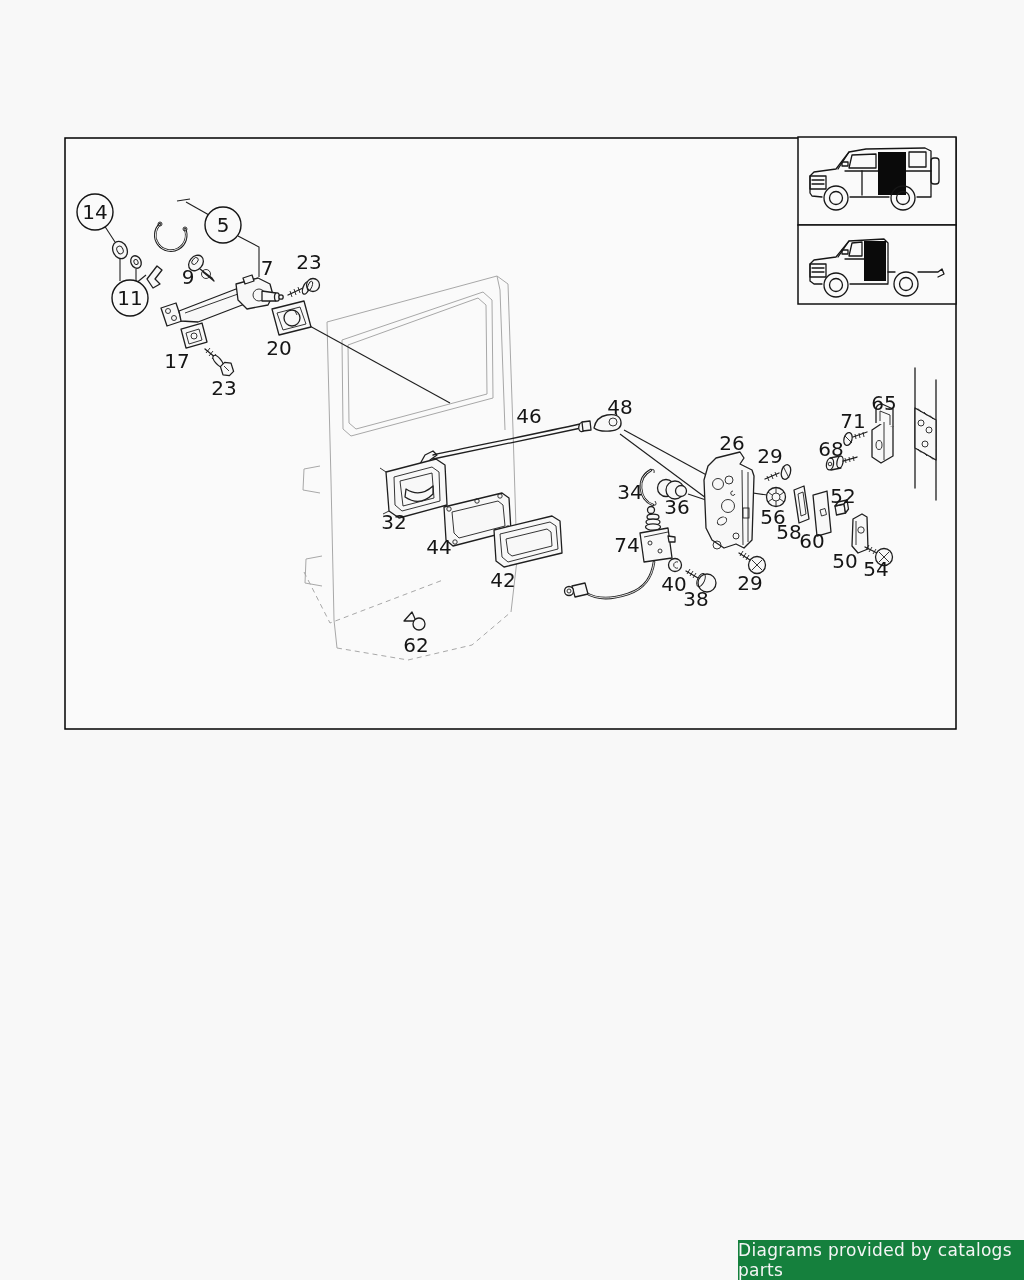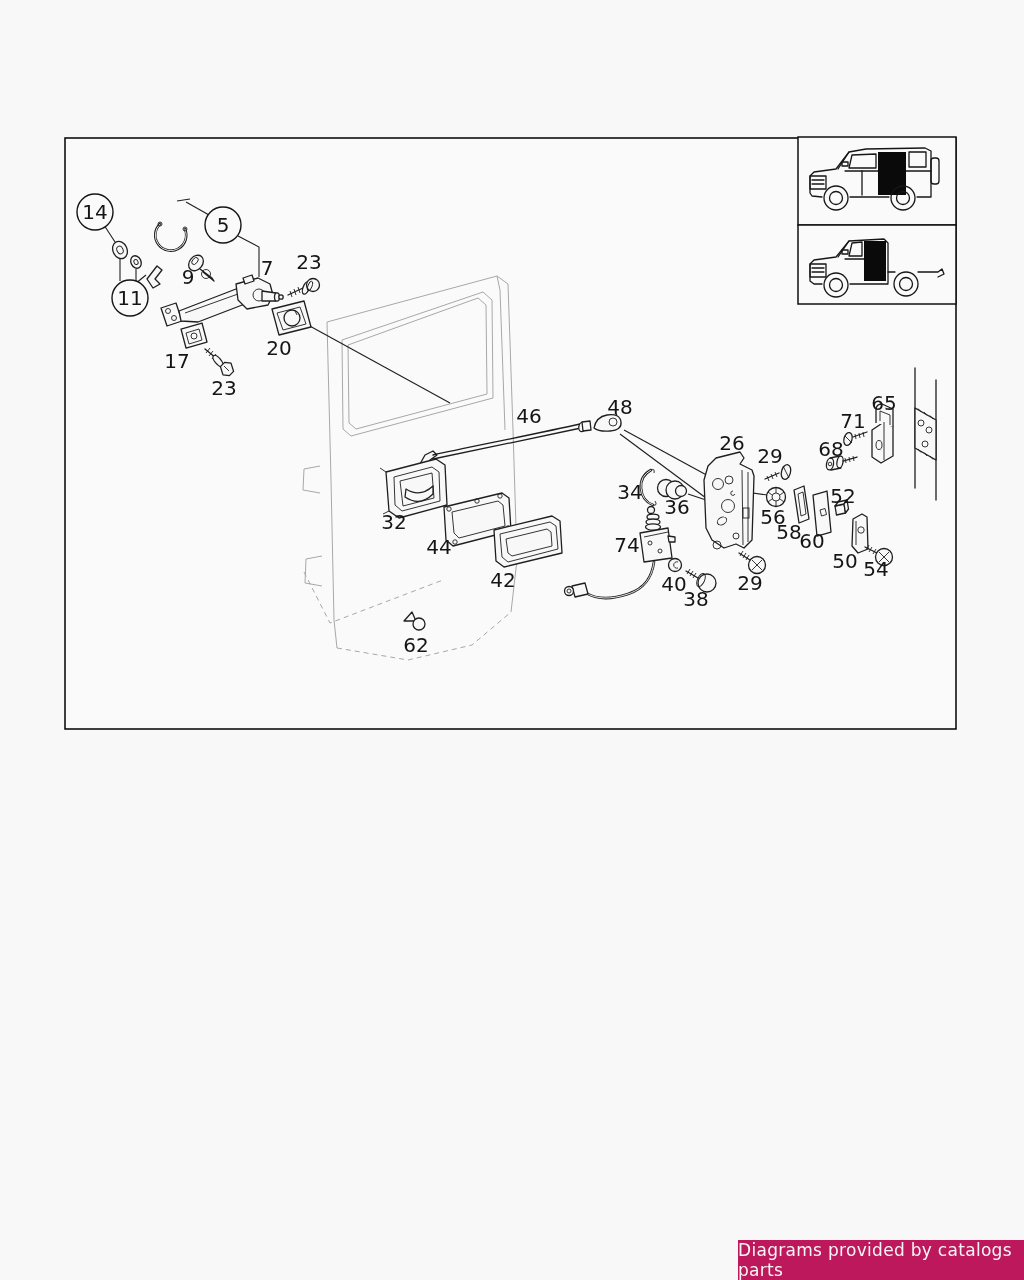--- a/index.html
+++ b/index.html
@@ -13,21 +13,21 @@
   .wire{stroke:#1f1f1f;stroke-width:2.6;fill:none;stroke-linecap:round;}
   .wirecore{stroke:#f8f8f8;stroke-width:0.9;fill:none;stroke-linecap:round;}
   .door{stroke:#a8a8a8;stroke-width:1;fill:none;stroke-linejoin:round;}
   .doordash{stroke:#a8a8a8;stroke-width:1;fill:none;stroke-dasharray:5 4;}
   .leader{stroke:#1f1f1f;stroke-width:1.1;fill:none;}
   .plabel{font:20px "DejaVu Sans", sans-serif;fill:#151515;text-anchor:middle;}
   .callout-txt{font:20px "DejaVu Sans", sans-serif;fill:#151515;text-anchor:middle;}
   .blackfill{fill:#0a0a0a;stroke:none;}
   .carline{stroke:#161616;stroke-width:1.3;fill:none;stroke-linejoin:round;stroke-linecap:round;}
   .footer-bar{position:absolute;left:738px;top:1240px;width:286px;height:40px;
-      background:#be185d;display:flex;align-items:center;justify-content:center;}
+      background:#15803d;display:flex;align-items:center;justify-content:center;}
   .footer-bar span{color:#f5f5f5;font-size:17px;letter-spacing:0.3px;}
 </style>
 </head>
 <body>
 
 <div class="page">
 
 <svg width="1024" height="1280" viewBox="0 0 1024 1280">
 
   <rect x="65" y="138" width="891" height="591" fill="#fafafa" stroke="#000" stroke-width="1.5"></rect>

